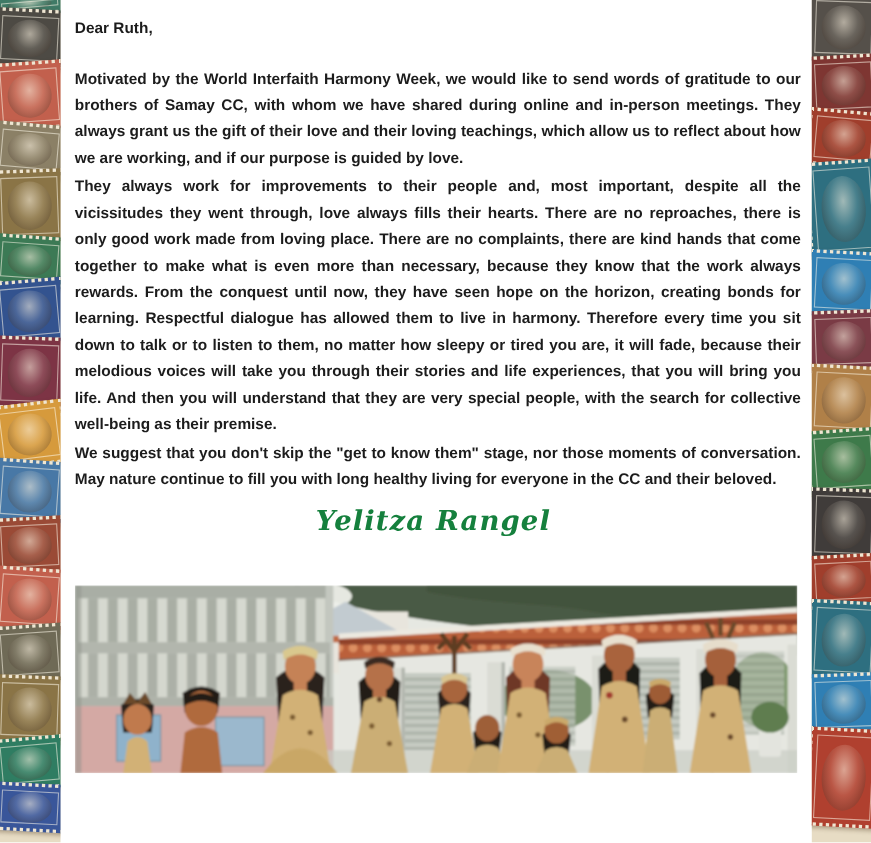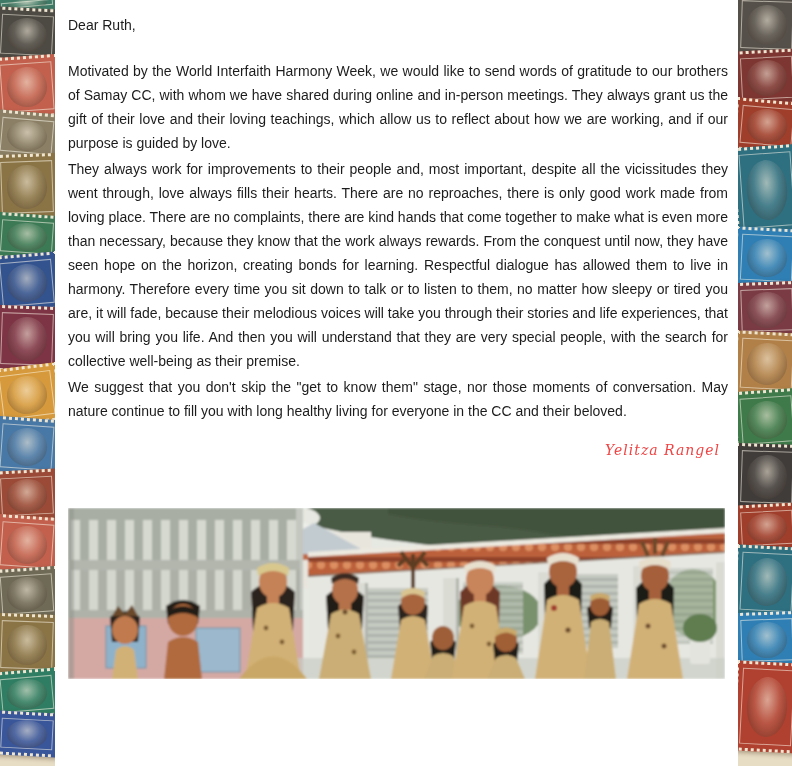--- a/index.html
+++ b/index.html
@@ -20,29 +20,29 @@
   }
   .strip.right .stamp{margin-left:-4px;}
   .sframe{position:absolute;inset:4px;border:1px solid rgba(255,250,235,.55);}
   .soval{
     position:absolute;left:16%;right:16%;top:14%;bottom:14%;border-radius:50%;
     background:radial-gradient(ellipse at 50% 38%, rgba(255,246,228,.55), rgba(255,246,228,.12) 45%, rgba(35,18,8,.42));
   }
 
   
   .content{flex:1 1 auto;background:#ffffff;padding:13px 10px 0 13px;box-sizing:border-box;}
-  .letter{color:#1c1c1c;font-size:14px;line-height:24px;}
+  .letter{color:#1c1c1c;font-size:14px;line-height:24px;font-weight:bold;}
   .letter p{margin:0;text-align:justify;}
   .letter p.salutation{text-align:left;margin-bottom:22px;}
   .letter p.para{margin-bottom:2px;}
   .letter p.gap-top{}
   .signature{
-    margin-top:14px;text-align:right;padding-right:8px;
+    margin-top:14px;text-align:center;padding-right:8px;
     font-family:"DejaVu Serif",serif;font-style:italic;
-    font-size:14px;letter-spacing:1px;color:#ef4444;line-height:26px;
+    font-size:25px;letter-spacing:1px;color:#15803d;line-height:26px;
   }
 
   
   .photo{width:657px;height:171px;margin-top:45px;overflow:hidden;}
   .photo svg{display:block;}
 </style>
 </head>
 <body>
 
 <div class="page">

